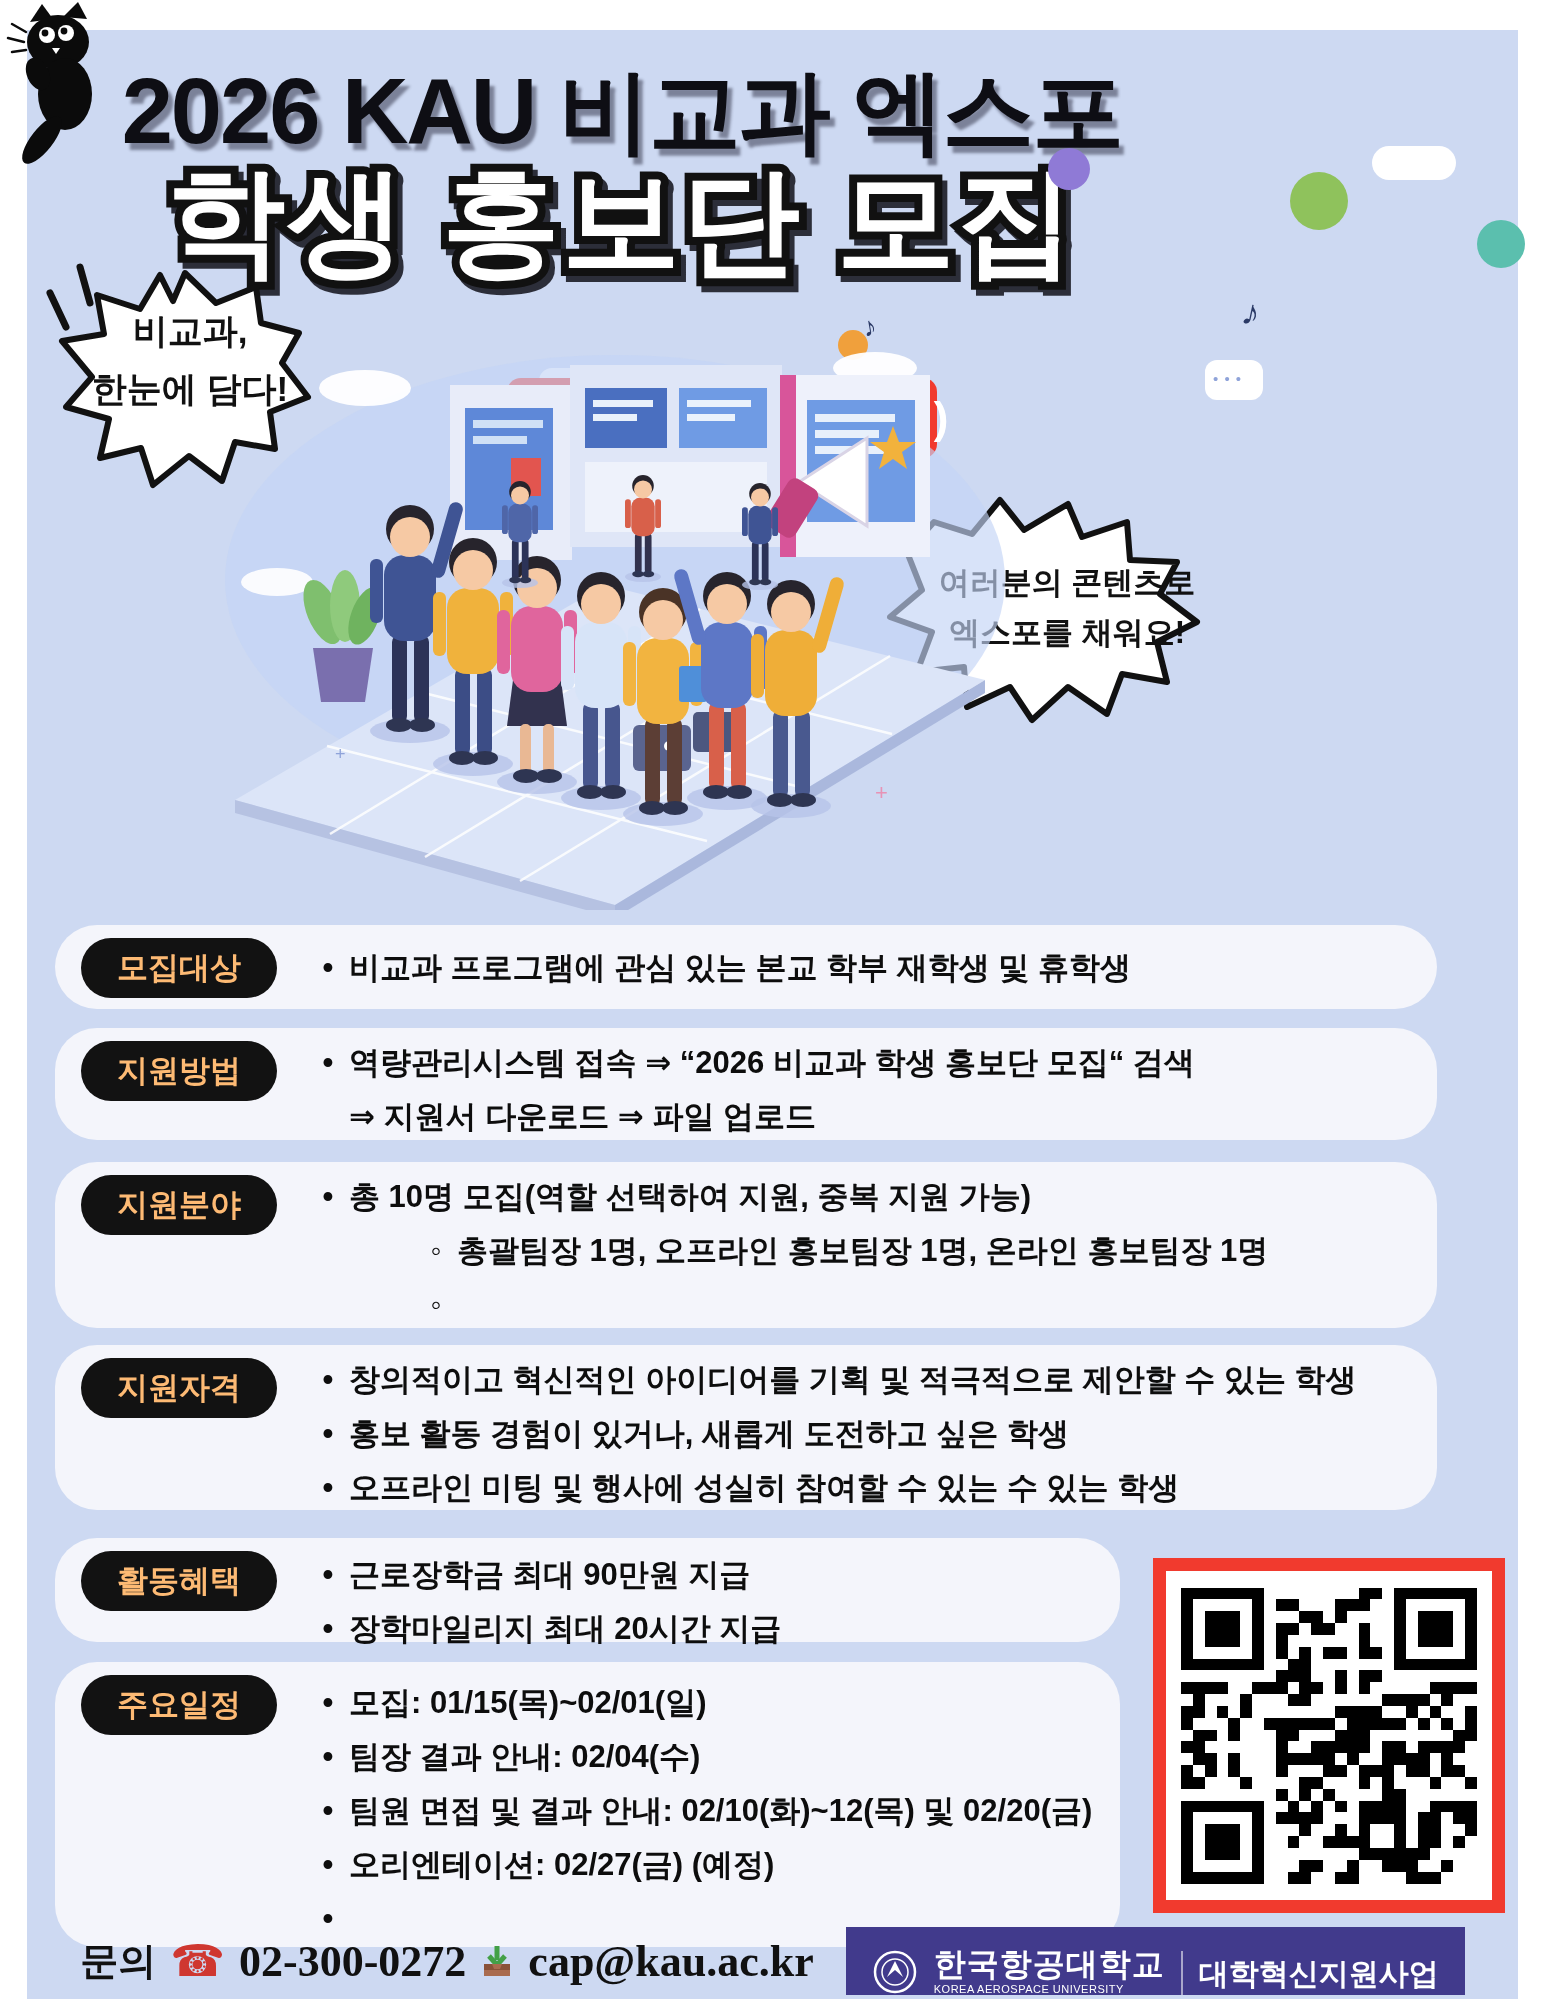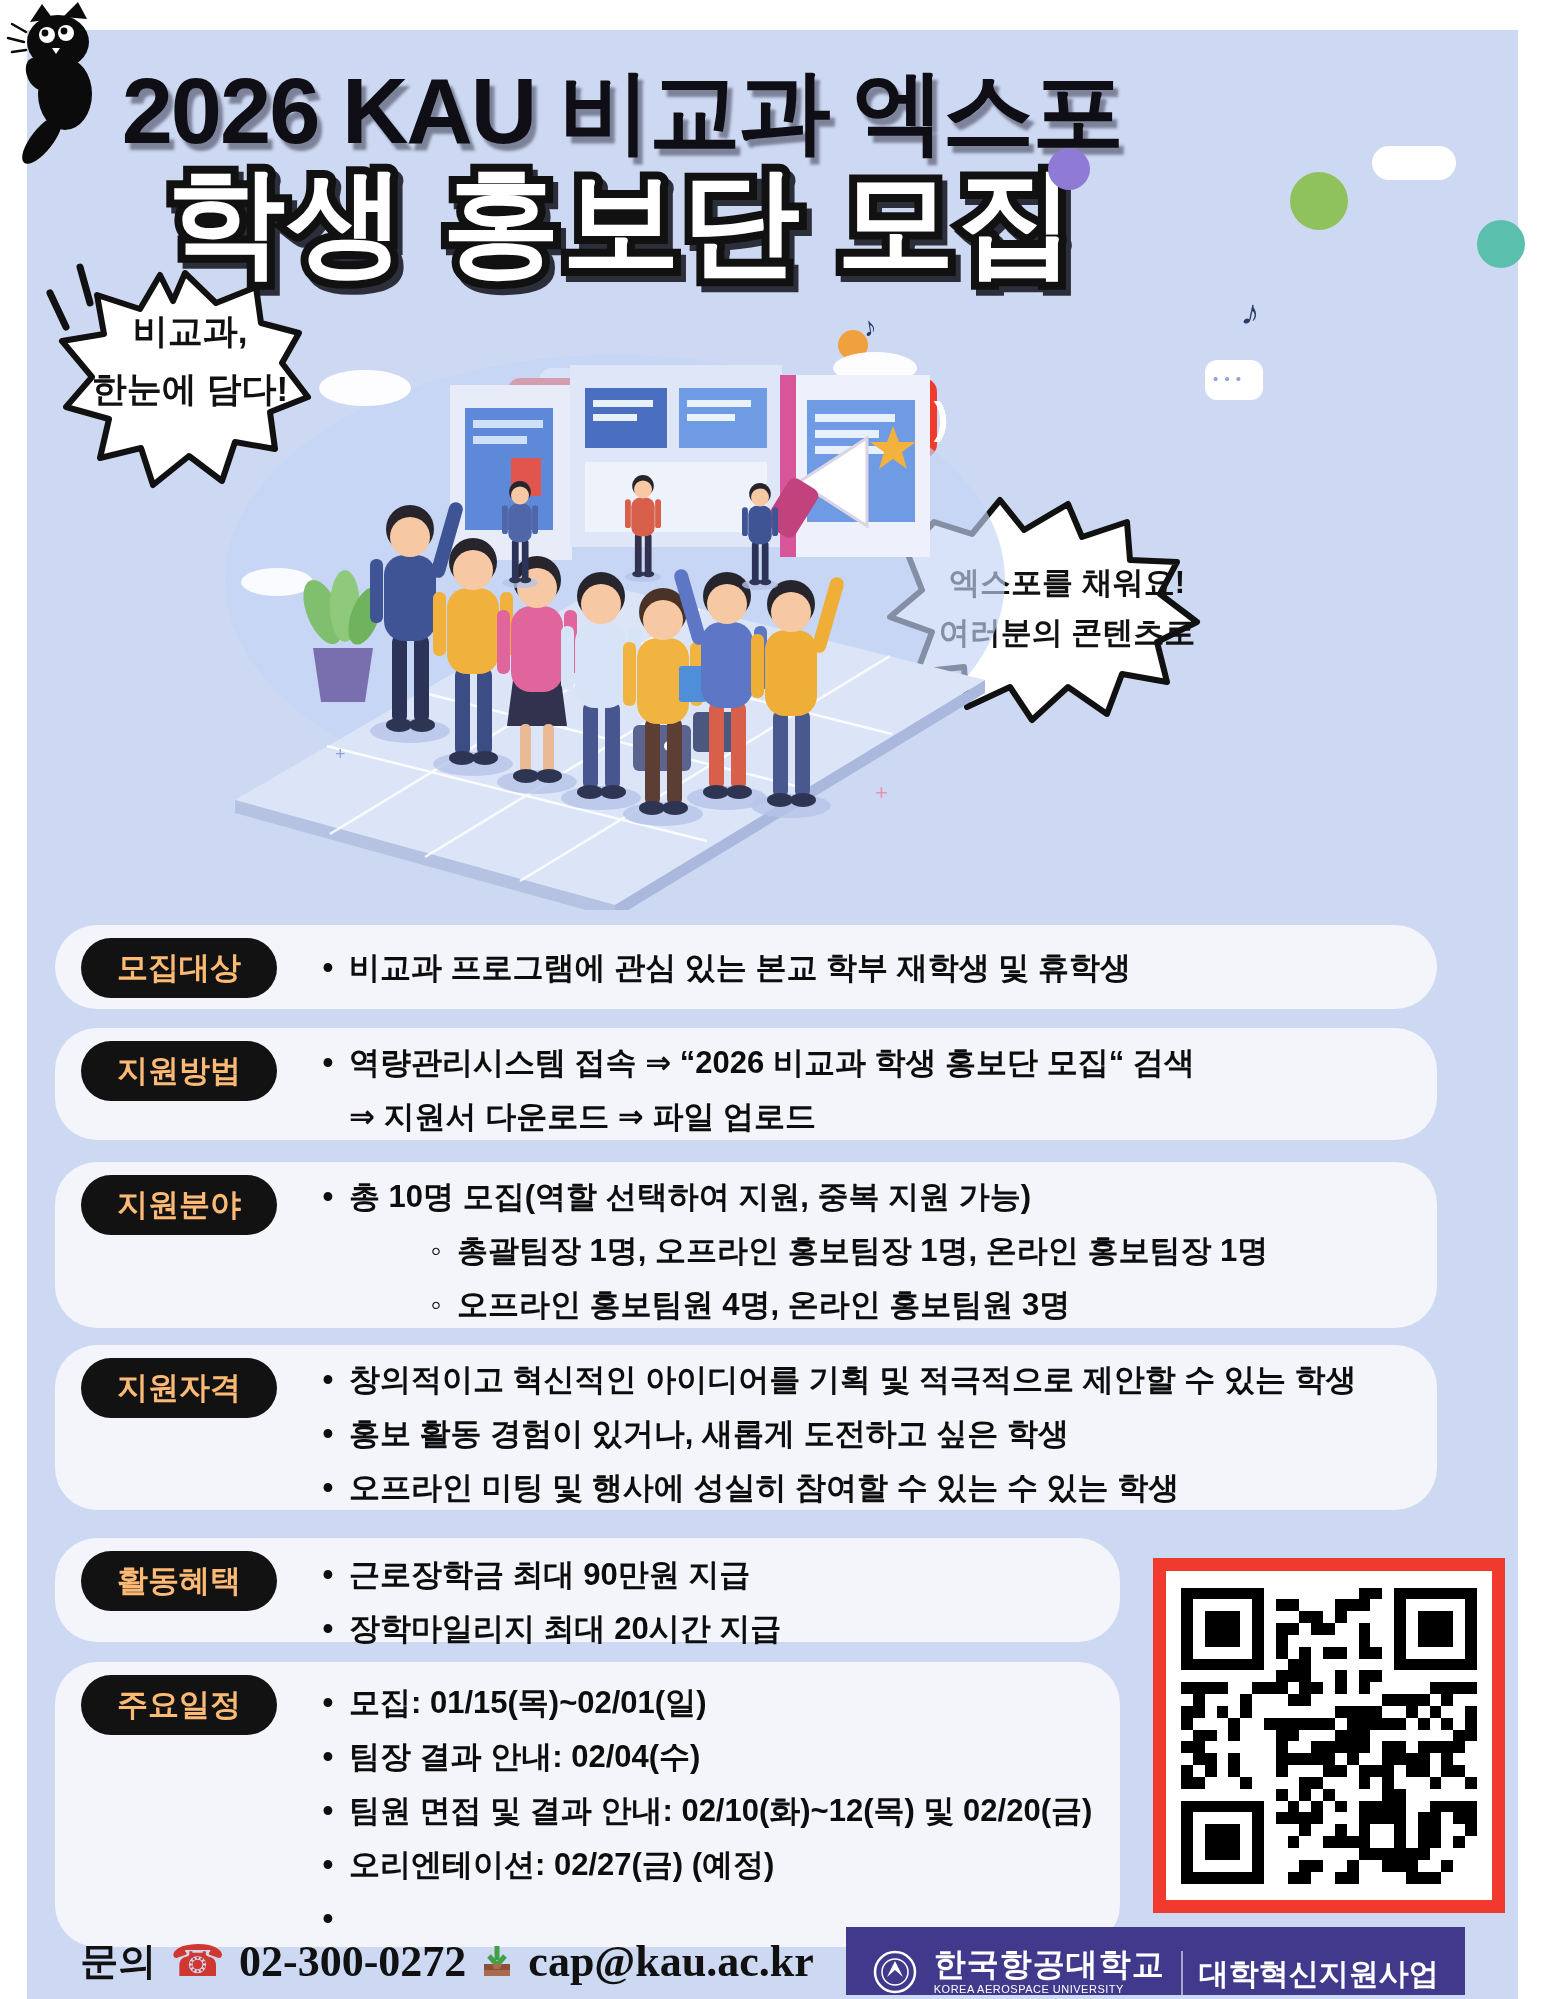--- a/index.html
+++ b/index.html
@@ -95,22 +95,22 @@
       <div>비교과,</div>
       <div>한눈에 담다!</div>
     </div>
 
     <svg class="bubble" style="left:843px;top:450px;" width="340" height="255" viewBox="0 0 340 255">
       <line x1="14" y1="32" x2="32" y2="64"></line>
       <line x1="44" y1="8" x2="54" y2="42"></line>
       <polygon points="64,42 102,54 130,20 154,50 198,24 212,57 257,42 260,80 307,82 290,114 327,142 287,162 297,202 252,194 237,234 198,207 162,240 140,207 97,227 94,187 47,192 62,152 20,137 52,110 37,72"></polygon>
     </svg>
     <div class="bubble-text bubble-text-r">
+      <div>여러분의 콘텐츠로</div>
       <div>엑스포를 채워요!</div>
-      <div>여러분의 콘텐츠로</div>
     </div>
 
     <svg class="illu" width="800" height="580" viewBox="0 0 800 580">
       <ellipse cx="400" cy="250" rx="390" ry="225" fill="#c3d4f6" opacity="0.65"></ellipse>
       <ellipse cx="150" cy="58" rx="46" ry="18" fill="#fff" opacity="0.95"></ellipse>
       <ellipse cx="660" cy="38" rx="42" ry="16" fill="#fff" opacity="0.95"></ellipse>
       <ellipse cx="62" cy="252" rx="36" ry="14" fill="#fff" opacity="0.9"></ellipse>
 
       <polygon points="20,470 390,255 770,350 400,575" fill="#dce5f8"></polygon>
       <polygon points="400,575 770,350 770,363 400,588" fill="#aab8dd"></polygon>
@@ -322,21 +322,20 @@
             <div class="item">
               <span class="mk">•</span>
               <span>총 10명 모집(역할 선택하여 지원, 중복 지원 가능)</span>
             </div>
             <div class="item sub">
               <span class="mk">◦</span>
               <span>총괄팀장 1명, 오프라인 홍보팀장 1명, 온라인 홍보팀장 1명</span>
             </div>
             <div class="item sub">
               <span class="mk">◦</span>
-              <span>오프라인 홍보팀원 4명, 온라인 홍보팀원 3명</span>
             </div>
           </div>
       </div>
         <div class="card" style="height: 165px; margin-bottom: 28px;">
         <div class="pill">지원자격</div>
         <div class="items" style="padding-top: 8px;">
             <div class="item">
               <span class="mk">•</span>
               <span>창의적이고 혁신적인 아이디어를 기획 및 적극적으로 제안할 수 있는 학생</span>
             </div>

